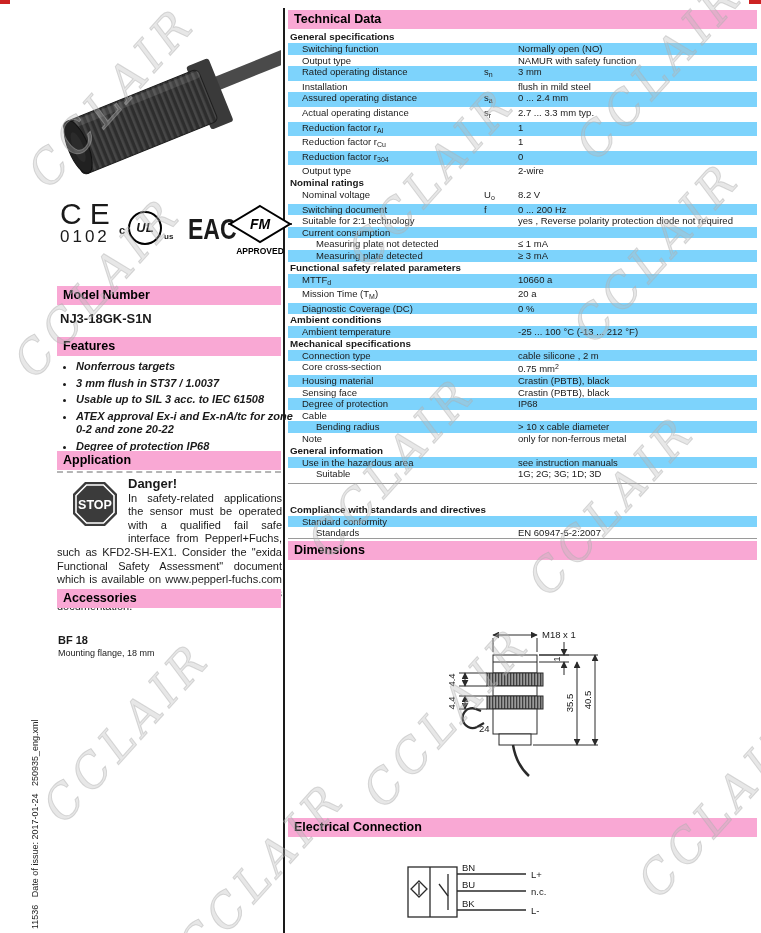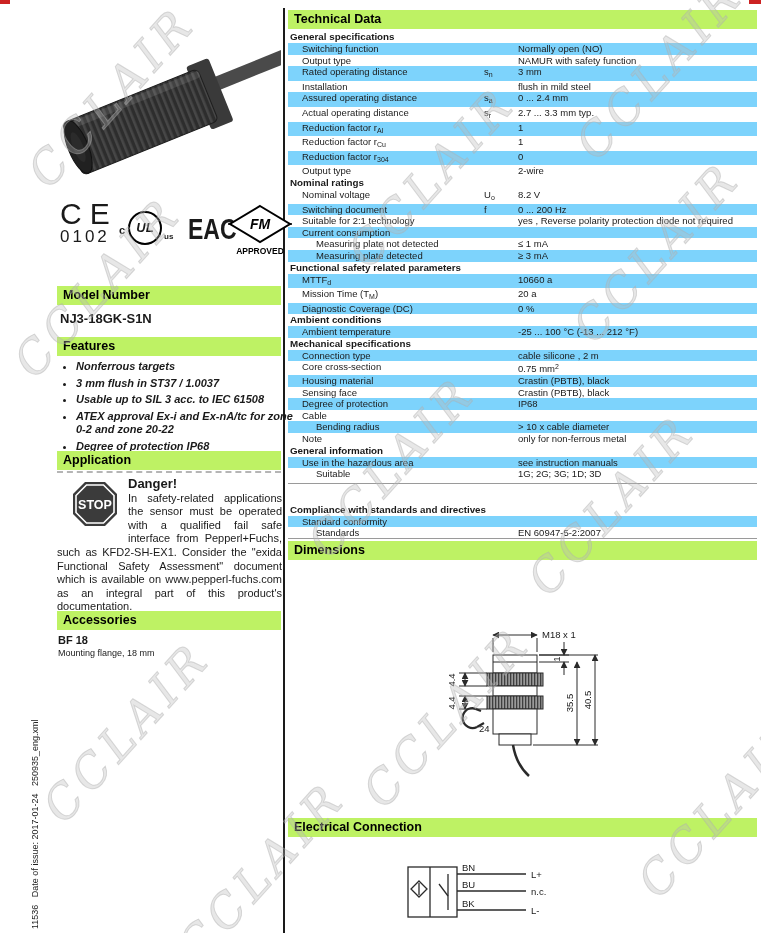--- a/index.html
+++ b/index.html
@@ -1,19 +1,19 @@
 <!DOCTYPE html>
 <html><head>
 <meta charset="utf-8">
 <style>
   html,body{margin:0;padding:0;}
   body{width:761px;height:933px;position:relative;background:#fff;
        font-family:"Liberation Sans",sans-serif;color:#1a1a1a;overflow:hidden;}
   
-  .bar{position:absolute;background:#bef264;color:#000;font-weight:bold;
+  .bar{position:absolute;background:#f9a8d4;color:#000;font-weight:bold;
        font-size:12.5px;line-height:15px;padding:2px 6px;box-sizing:border-box;height:19px;}
   .bar-left{left:57px;width:224px;}
   .bar-right{left:288px;width:469px;}
   .dashed-line{position:absolute;left:57px;width:224px;border-top:2px dashed #b5b5b5;}
   
   .divider{position:absolute;left:283px;top:8px;width:2px;height:925px;background:#1a1a1a;}
   
   .crop{position:absolute;background:#cc2222;}
   
   .wm{position:absolute;font-family:"DejaVu Serif",serif;font-style:italic;
@@ -132,21 +132,21 @@
     <svg width="48" height="48" viewBox="0 0 48 48">
       <polygon points="14,2 34,2 46,14 46,34 34,46 14,46 2,34 2,14" fill="#3b3b3b"></polygon>
       <polygon points="15.5,5 32.5,5 43,15.5 43,32.5 32.5,43 15.5,43 5,32.5 5,15.5" fill="none" stroke="#fff" stroke-width="1.6"></polygon>
       <text x="24" y="28.5" text-anchor="middle" fill="#fff" font-size="12.5" font-weight="bold">STOP</text>
     </svg>
   </span>
   <span class="danger-title">Danger!</span><br>
   <span>In safety-related applications the sensor must be operated with a qualified fail safe interface from Pepperl+Fuchs, such as KFD2-SH-EX1. Consider the "exida Functional Safety Assessment" document which is available on www.pepperl-fuchs.com as an integral part of this product's documentation.</span>
 </div>
 
-<div class="bar bar-left" style="top:611px;">Accessories</div>
+<div class="bar bar-left" style="top:589px;">Accessories</div>
 <div class="acc-name">BF 18</div>
 <div class="acc-desc">Mounting flange, 18 mm</div>
 
 <div class="side-text">11536   Date of issue: 2017-01-24   250935_eng.xml</div>
 
 <div class="bar bar-right" style="top:10px;">Technical Data</div>
 <div class="spec-table">
     <div class="sec-h">General specifications</div>
     <div class="spec-row shade">
       <span class="lbl i1">Switching function</span>

